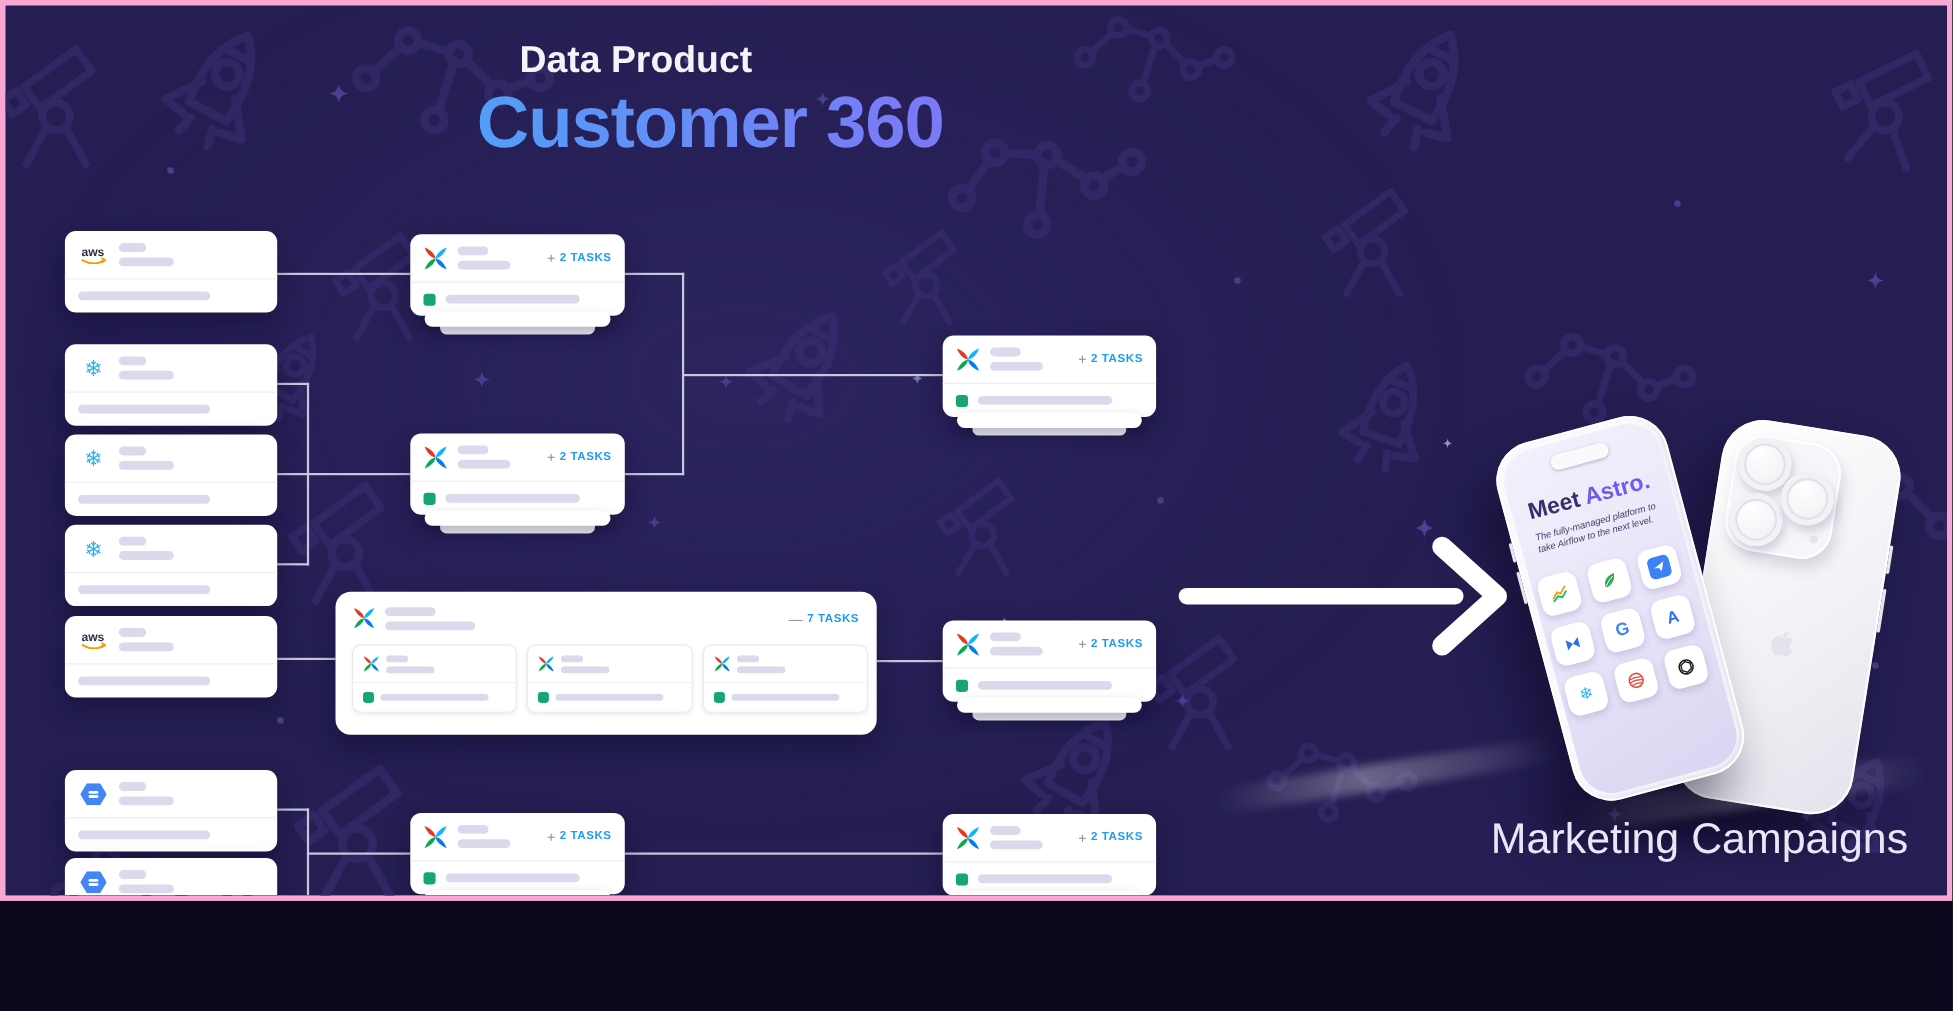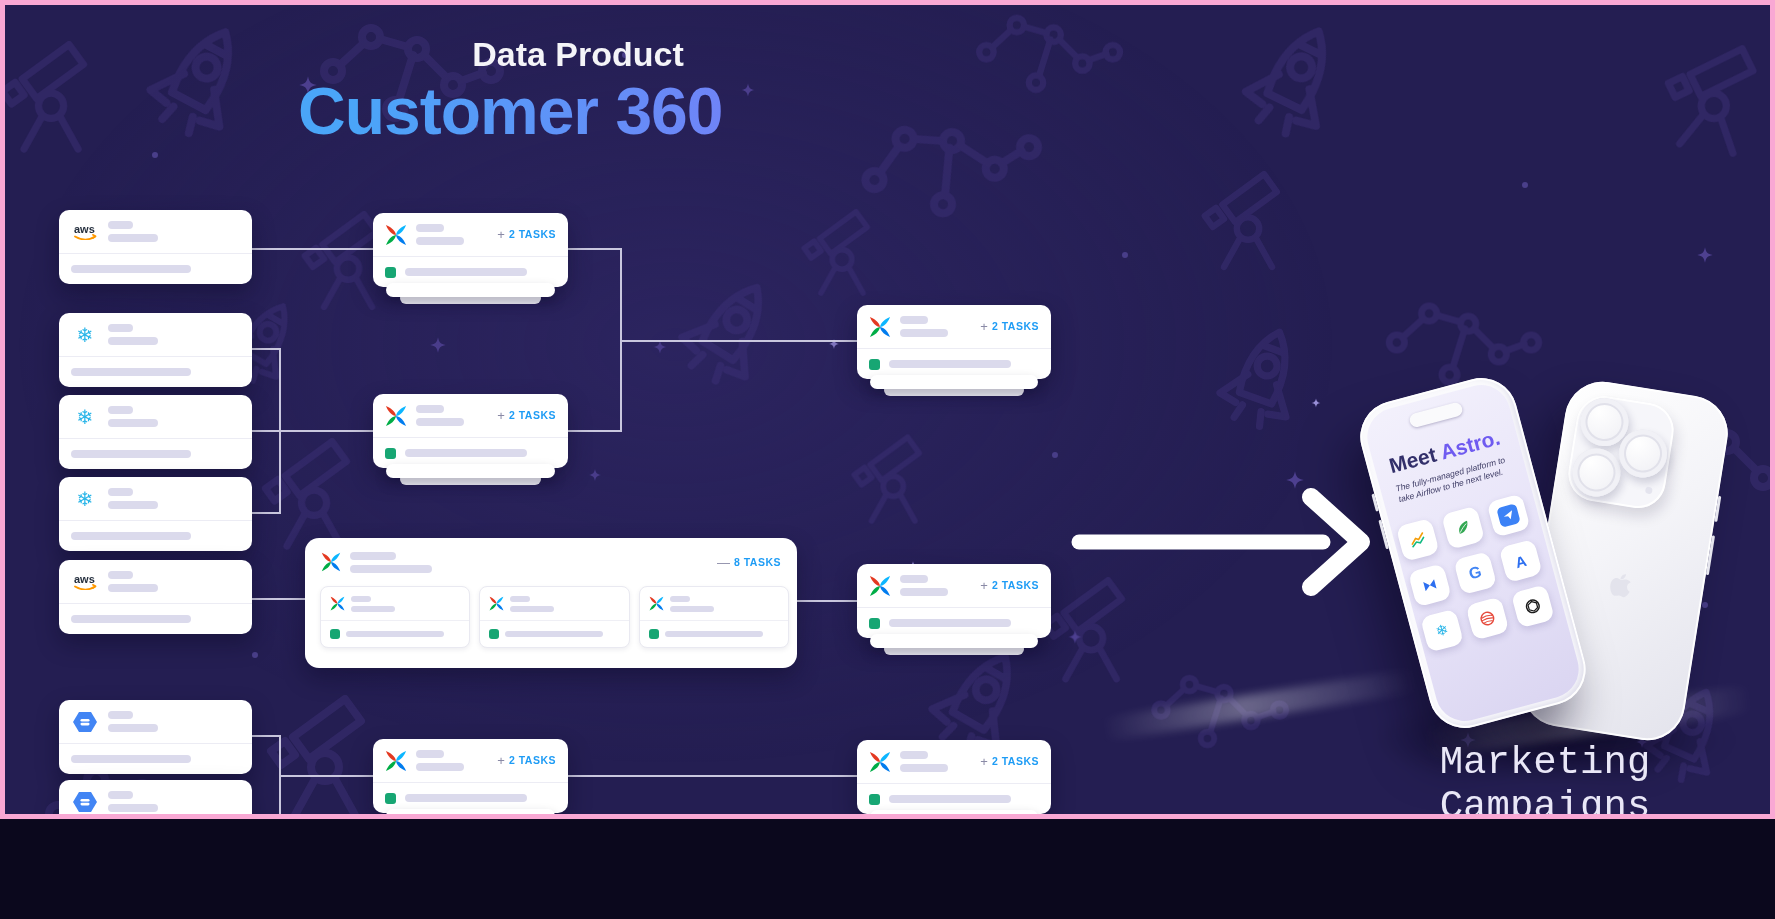--- a/index.html
+++ b/index.html
@@ -9,21 +9,21 @@
     font-family:"Liberation Sans", sans-serif;
   }
   .bg-pattern{position:absolute;left:0;top:0;width:1775px;height:919px;z-index:0;}
   .vignette{position:absolute;inset:0;z-index:1;pointer-events:none;
     background:
       radial-gradient(1100px 700px at 38% 42%, rgba(58,48,120,0.35), rgba(20,15,48,0) 60%),
       radial-gradient(140% 130% at 50% 48%, rgba(0,0,0,0) 55%, rgba(8,5,24,0.55) 100%);}
   
   .eyebrow{position:absolute;left:373px;top:30px;width:400px;text-align:center;z-index:5;
     font-size:34px;font-weight:600;color:#F4F4F8;}
-  .brand{position:absolute;left:293px;top:68px;width:560px;text-align:left;z-index:5;
+  .brand{position:absolute;left:293px;top:68px;width:560px;text-align:right;z-index:5;
     font-size:66px;font-weight:700;letter-spacing:-1px;color:#5b93f7;
     background:linear-gradient(90deg,#4AA5F8 10%,#7A7AF7 95%);
     -webkit-background-clip:text;background-clip:text;-webkit-text-fill-color:transparent;}
   
   .conn{position:absolute;background:#c9c7de;z-index:3;}
   
   .card{position:absolute;background:#fff;border-radius:10px;z-index:4;
     box-shadow:0 10px 22px rgba(10,7,35,.38);}
   .card-top{display:flex;align-items:center;gap:9px;padding:0 12px;height:43px;}
   .card-bottom{display:flex;align-items:center;gap:9px;padding:0 12px;height:30px;
@@ -52,21 +52,21 @@
   .sub-top .bar{height:6px;}
   .sub-bottom .bar{height:6px;}
   .sw20{width:20px;}.sw44{width:44px;}.sw98{width:98px;}
   .status-sm{width:10px;height:10px;border-radius:3px;background:#17A673;flex:0 0 auto;}
   .af-sm{width:15px;height:15px;flex:0 0 auto;}
   
   .arrow{position:absolute;left:1058px;top:478px;z-index:6;}
   .seg-label{position:absolute;left:1020px;top:549px;width:340px;z-index:6;text-align:center;
     font-size:35px;line-height:47px;font-weight:500;color:#DBD8EE;}
   .campaign-label{position:absolute;left:1330px;top:736px;width:420px;z-index:7;text-align:center;
-    font-size:39px;font-weight:500;color:#E9E7F7;font-family:Liberation Mono, monospace;}
+    font-size:39px;font-weight:500;color:#E9E7F7;}
   
   .phone-shadow{position:absolute;left:1365px;top:695px;width:360px;height:80px;z-index:2;
     background:radial-gradient(closest-side,rgba(8,5,25,.55),rgba(8,5,25,0));filter:blur(8px);}
   .beam{position:absolute;z-index:2;filter:blur(4px);opacity:.4;background:
     linear-gradient(90deg,rgba(255,255,255,0),rgba(255,255,255,.8) 45%,rgba(255,255,255,0));}
   .beam-l{left:1095px;top:688px;width:320px;height:24px;transform:rotate(-9deg);}
   .beam-r{left:1420px;top:702px;width:330px;height:28px;transform:rotate(-8deg);}
   .phone-back{position:absolute;left:1538px;top:382px;width:164px;height:348px;z-index:4;
     border-radius:38px;transform:rotate(9deg);
     background:linear-gradient(135deg,#ffffff 0%,#f4f4f8 45%,#e3e3ec 100%);
@@ -408,21 +408,21 @@
     <div class="big-head">
       <svg width="20" height="20" viewBox="0 0 24 24">
           <use href="#af"></use>
         </svg>
       <div class="bars">
           <div class="bar" style="width:46px"></div>
           <div class="bar" style="width:82px"></div>
         </div>
       <div class="badge">
           <span class="badge-prefix">—</span>
-          <span class="badge-label">8 TASKS</span>
+          <span class="badge-label">7 TASKS</span>
         </div>
     </div>
     <div class="subrow">
       <div class="subcard">
         <div class="sub-top">
           <svg class="af-sm" viewBox="0 0 24 24">
               <use href="#af"></use>
             </svg>
           <div class="bars" style="gap:4px">
               <div class="bar sw20"></div>

